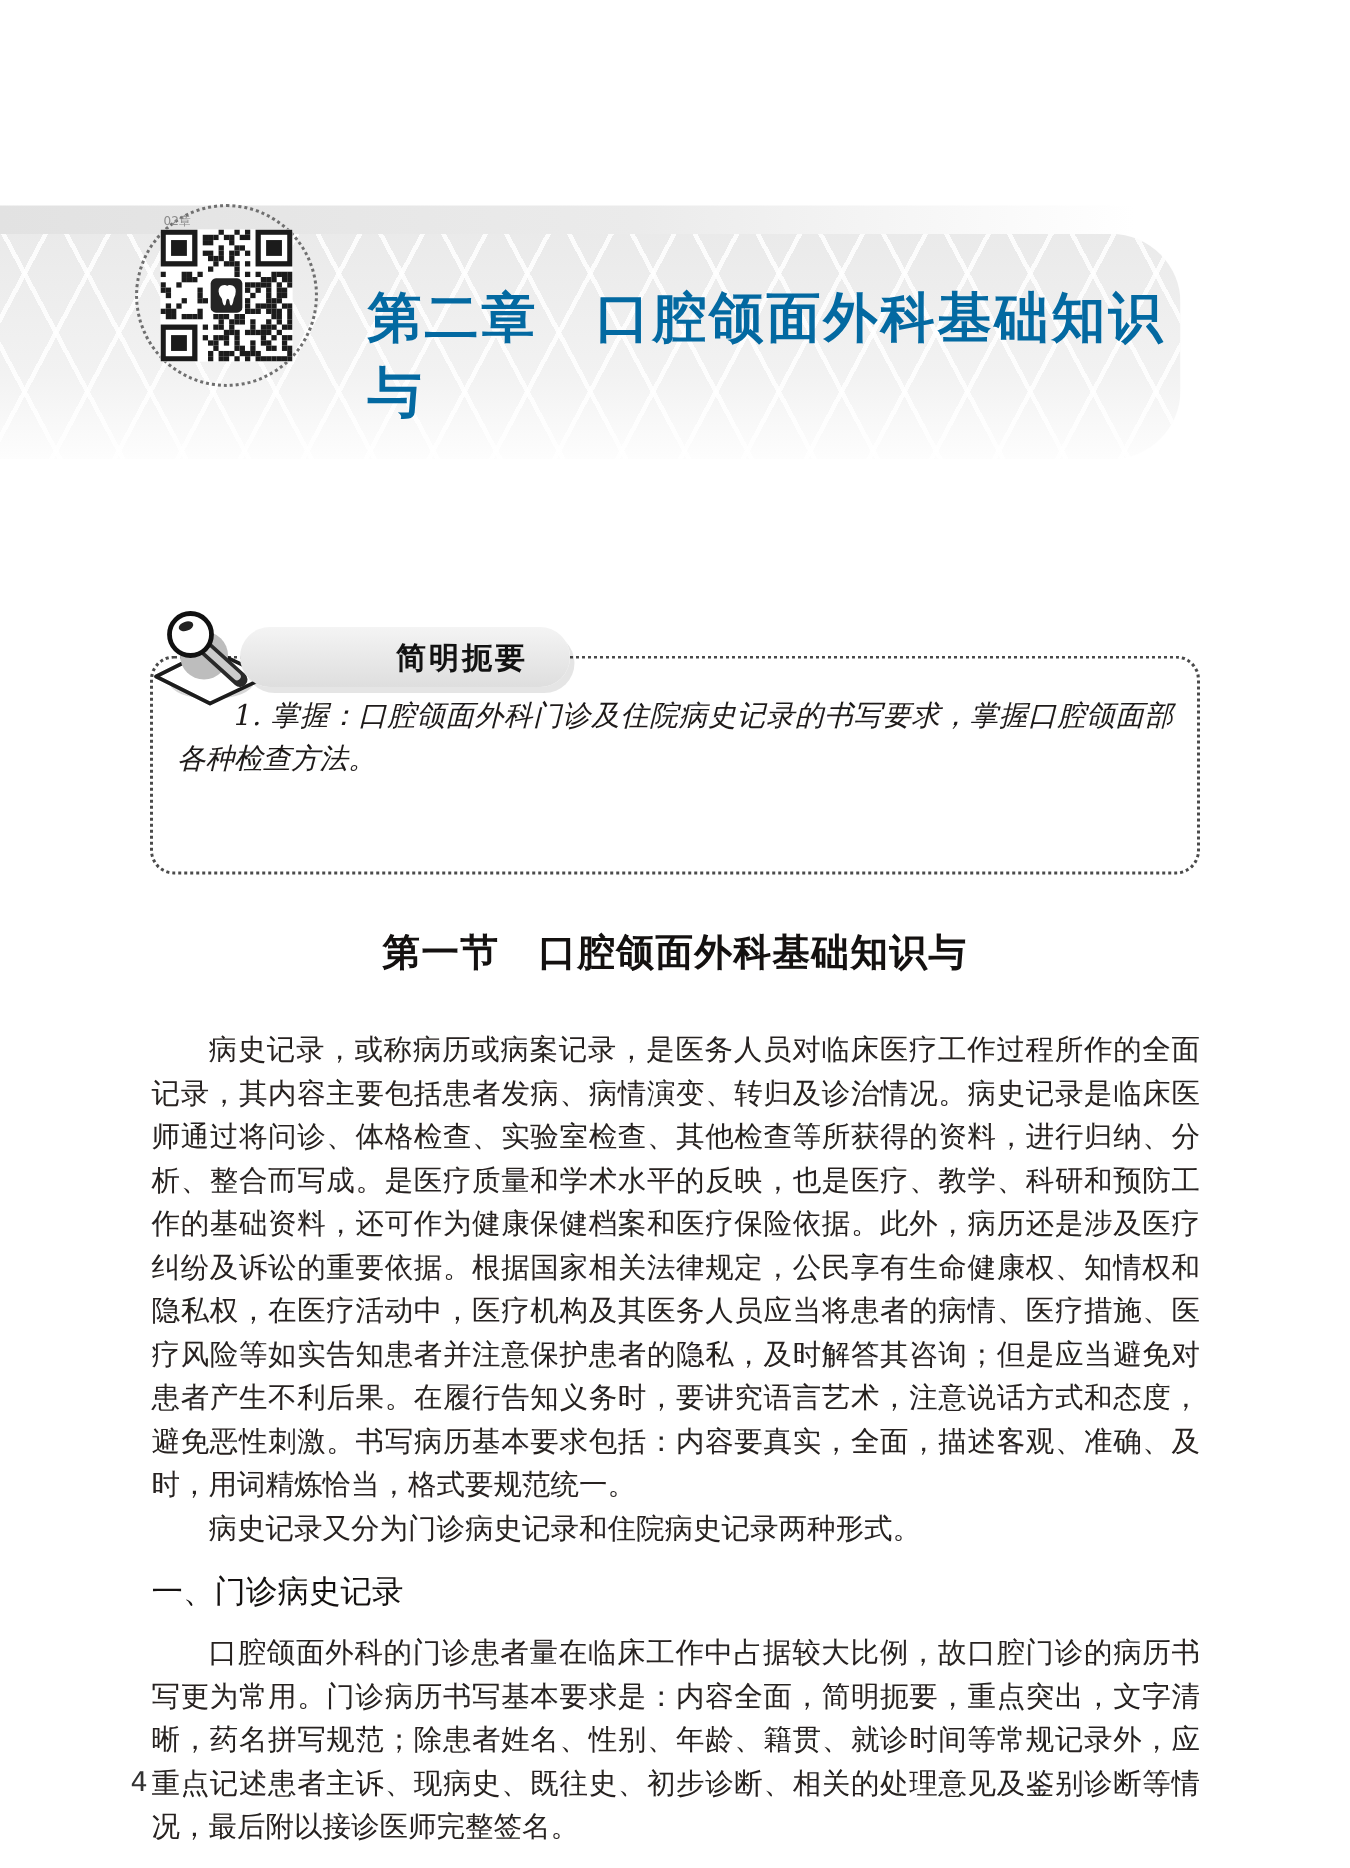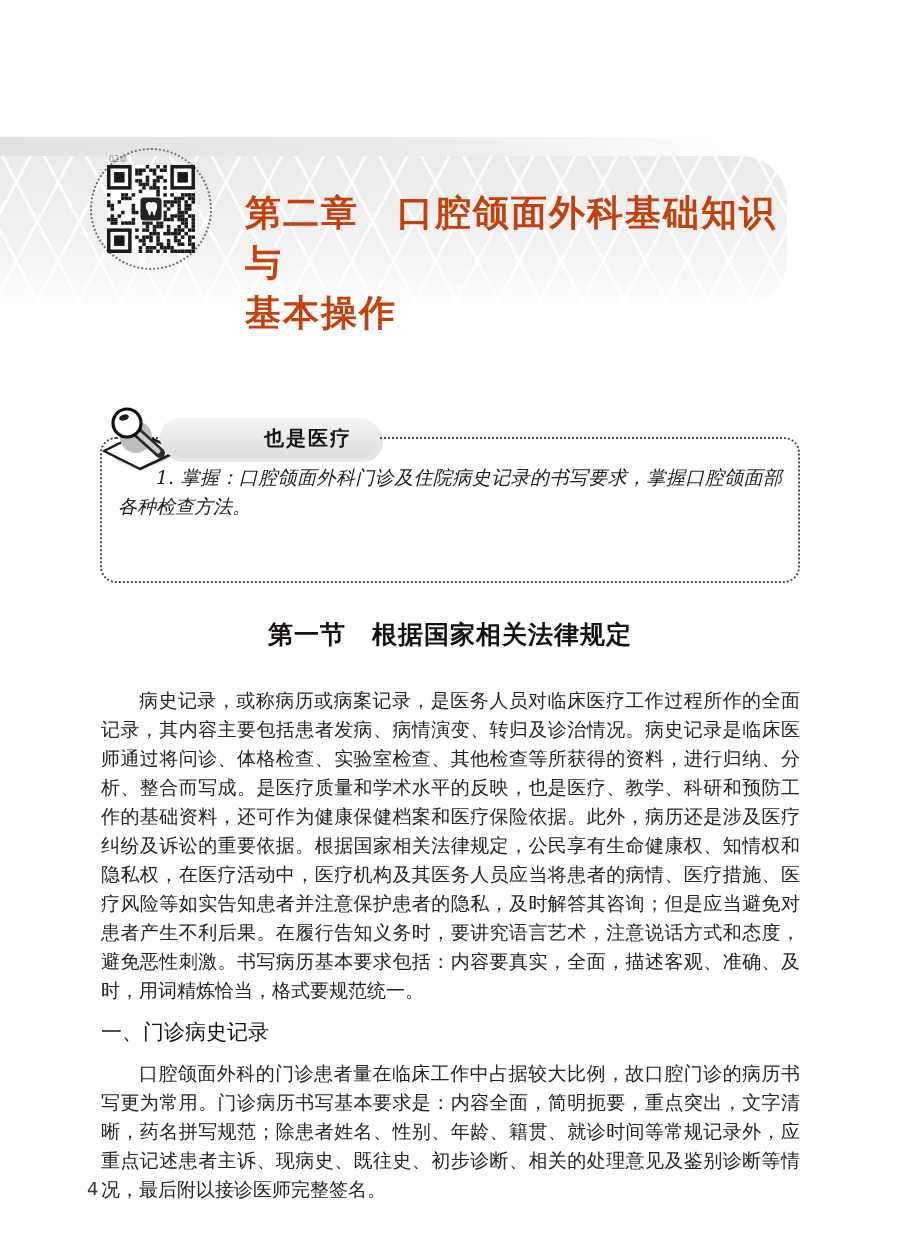--- a/index.html
+++ b/index.html
@@ -18,25 +18,25 @@
     position:absolute; left:0; top:156px; width:787px; height:150px;
     border-radius:0 46px 46px 0;
     background:
       repeating-linear-gradient(62deg, rgba(255,255,255,0) 0 34px, rgba(255,255,255,.85) 34px 37px),
       repeating-linear-gradient(-62deg, rgba(255,255,255,0) 0 34px, rgba(255,255,255,.85) 34px 37px),
       linear-gradient(180deg,#eaeaea 0%,#f2f2f2 62%,#fdfdfd 100%);
   }
   .chapter-title {
     position:absolute; left:245px; top:188px; width:560px;
     font-family:"DejaVu Sans","Liberation Sans",sans-serif;
-    font-size:36px; font-weight:700; line-height:50px; letter-spacing:2px; color:#c2410c;
+    font-size:36px; font-weight:700; line-height:50px; letter-spacing:2px; color:#0369a1;
   }
   
   .qr-circle {
-    position:absolute; left:90px; top:148px; width:122px; height:122px;
+    position:absolute; left:90px; top:136px; width:122px; height:122px;
     border:2px dotted #6f6f6f; border-radius:50%;
     display:flex; align-items:center; justify-content:center; background:transparent;
   }
   .qr-box { position:relative; width:88px; height:88px; background:#fff; }
   .qr-label {
     position:absolute; left:2px; top:-9px; font-size:8px; line-height:8px; color:#8a8a8a;
     font-family:"DejaVu Sans","Liberation Sans",sans-serif;
   }
   
   .obj-box {
@@ -291,43 +291,43 @@
         <rect x="8" y="80" width="12" height="12" fill="#1b1b1b"></rect>
         <rect x="36" y="36" width="28" height="28" fill="#ffffff"></rect>
         <rect x="38" y="37" width="24" height="26" fill="#242424" rx="4"></rect>
         <path d="M8 10 q0-5 4.5-5 q1.5 0 2 .8 q.5-.8 2-.8 q4.5 0 4.5 5 q0 3-1.5 5.5 q-.8 5-2 5 q-1 0-1.2-3 q-.2-2-1.3-2 q-1.1 0-1.3 2 q-.2 3-1.2 3 q-1.2 0-2-5 Q8 13 8 10 Z" fill="#ffffff" transform="translate(36,37) scale(1.0)"></path>
       </svg>
   </div>
 </div>
 
 <div class="chapter-title">
   <div>第二章　口腔颌面外科基础知识与</div>
-  <div>基本操作</div>
 </div>
 
 <div class="obj-box">
   <svg class="obj-tab-icon" viewBox="0 0 92 76">
     <ellipse cx="47" cy="52" rx="28" ry="11" fill="#d7d7d7"></ellipse>
     <path d="M10 48 L46 30 L84 48 L46 66 Z" fill="#ffffff" stroke="#1c1c1c" stroke-width="2.5" stroke-linejoin="round"></path>
     <path d="M10 48 L46 30 L84 48" fill="none" stroke="#1c1c1c" stroke-width="1.2"></path>
     <circle cx="42" cy="34" r="16" fill="#bdbdbd"></circle>
     <line x1="44" y1="30" x2="66" y2="50" stroke="#2a2a2a" stroke-width="10" stroke-linecap="round"></line>
     <line x1="44" y1="30" x2="64" y2="48" stroke="#cccccc" stroke-width="5" stroke-linecap="round"></line>
     <circle cx="33" cy="20" r="14" fill="#ffffff" stroke="#111111" stroke-width="3.2"></circle>
     <ellipse cx="30" cy="14.5" rx="5" ry="3" fill="#222222" transform="rotate(-18 30 14.5)"></ellipse>
   </svg>
   <div class="obj-pill">
-    <span>也是医疗</span>
+    <span>简明扼要</span>
   </div>
   <div class="obj-items">
     <p>1. 掌握：口腔颌面外科门诊及住院病史记录的书写要求，掌握口腔颌面部各种检查方法。</p>
   </div>
 </div>
 
-<h2 class="section-title">第一节　根据国家相关法律规定</h2>
+<h2 class="section-title">第一节　口腔颌面外科基础知识与</h2>
 
 <div class="content">
   <p>病史记录，或称病历或病案记录，是医务人员对临床医疗工作过程所作的全面记录，其内容主要包括患者发病、病情演变、转归及诊治情况。病史记录是临床医师通过将问诊、体格检查、实验室检查、其他检查等所获得的资料，进行归纳、分析、整合而写成。是医疗质量和学术水平的反映，也是医疗、教学、科研和预防工作的基础资料，还可作为健康保健档案和医疗保险依据。此外，病历还是涉及医疗纠纷及诉讼的重要依据。根据国家相关法律规定，公民享有生命健康权、知情权和隐私权，在医疗活动中，医疗机构及其医务人员应当将患者的病情、医疗措施、医疗风险等如实告知患者并注意保护患者的隐私，及时解答其咨询；但是应当避免对患者产生不利后果。在履行告知义务时，要讲究语言艺术，注意说话方式和态度，避免恶性刺激。书写病历基本要求包括：内容要真实，全面，描述客观、准确、及时，用词精炼恰当，格式要规范统一。</p>
+  <p>病史记录又分为门诊病史记录和住院病史记录两种形式。</p>
   <h3 class="subsection-title">一、门诊病史记录</h3>
   <p>口腔颌面外科的门诊患者量在临床工作中占据较大比例，故口腔门诊的病历书写更为常用。门诊病历书写基本要求是：内容全面，简明扼要，重点突出，文字清晰，药名拼写规范；除患者姓名、性别、年龄、籍贯、就诊时间等常规记录外，应重点记述患者主诉、现病史、既往史、初步诊断、相关的处理意见及鉴别诊断等情况，最后附以接诊医师完整签名。</p>
 </div>
 
 <div class="page-number">4</div>
 
 </body></html>

